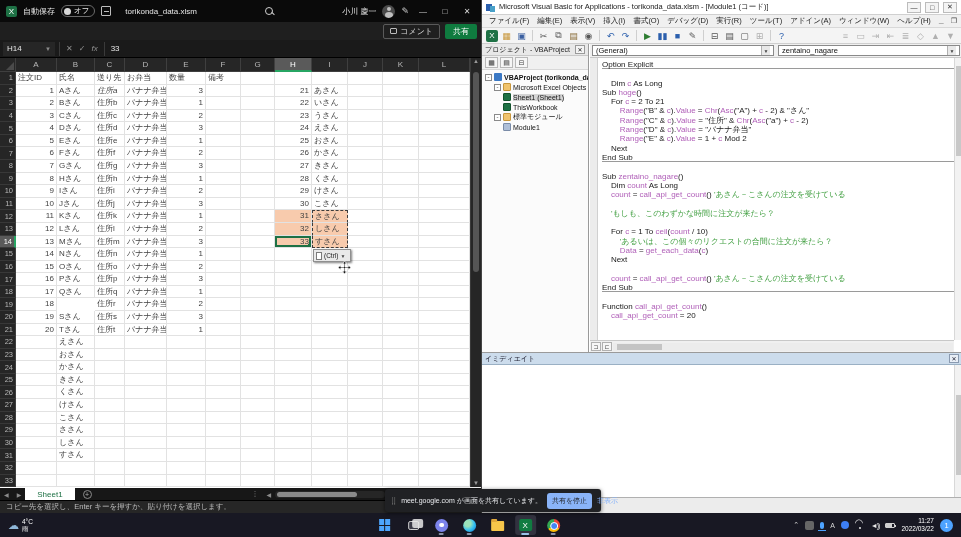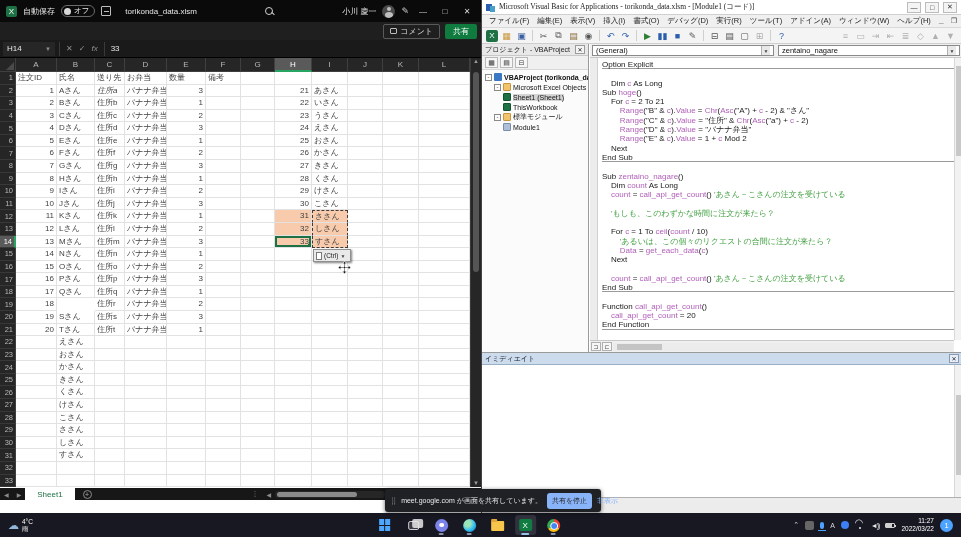--- a/index.html
+++ b/index.html
@@ -763,26 +763,33 @@
       <span class="sheet-nav">▶</span>
       <span class="sheet-tab">Sheet1</span>
       <span class="sheet-add">+</span>
       <span class="sheet-grip">⋮</span>
       <span class="sheet-nav">◀</span>
       <span class="hsb-track">
           <span class="thumb"></span>
         </span>
     </div>
 
+    <div class="xl-status">
+      <span>コピー先を選択し、Enter キーを押すか、貼り付けを選択します。</span>
+      <span class="spacer"></span>
+      <span class="vicon">⊞</span>
+      <span class="vicon">▣</span>
+      <span class="vicon">⊡</span>
+    </div>
   </section>
 
   <section class="vb">
     <div class="vb-title">
       <span class="vb-ico"></span>
-      <span style="overflow:hidden;text-overflow:clip;font-family:Liberation Serif, serif;">Microsoft Visual Basic for Applications - torikonda_data.xlsm - [Module1 (コード)]</span>
+      <span style="overflow:hidden;text-overflow:clip;">Microsoft Visual Basic for Applications - torikonda_data.xlsm - [Module1 (コード)]</span>
       <span class="spacer"></span>
       <span class="vb-wb">—</span>
       <span class="vb-wb">□</span>
       <span class="vb-wb">✕</span>
     </div>
     <div class="vb-menu" id="vb-menu">
         <span class="mi">ファイル(F)</span>
         <span class="mi">編集(E)</span>
         <span class="mi">表示(V)</span>
         <span class="mi">挿入(I)</span>
@@ -909,21 +916,20 @@
             <div class="cl"><span>    For </span><span class="id">c</span><span> = 1 To </span><span class="id">ceil</span><span>(</span><span class="id">count</span><span> / 10)</span></div>
             <div class="cl"><span class="cm">        'あるいは、この個々のリクエストの合間に注文が来たら？</span></div>
             <div class="cl"><span>        </span><span class="id">Data</span><span> = </span><span class="id">get_each_data</span><span>(</span><span class="id">c</span><span>)</span></div>
             <div class="cl"><span>    Next</span></div>
             <div class="cl">&nbsp;</div>
             <div class="cl"><span>    </span><span class="id">count</span><span> = </span><span class="id">call_api_get_count</span><span>() </span><span class="cm">'あさん－こさんの注文を受けている</span></div>
             <div class="cl sep"><span>End Sub</span></div>
             <div class="cl">&nbsp;</div>
             <div class="cl"><span>Function </span><span class="id">call_api_get_count</span><span>()</span></div>
             <div class="cl"><span>    </span><span class="id">call_api_get_count</span><span> = 20</span></div>
-            <div class="cl sep"><span>End Function</span></div>
           </div>
       </div>
       <div class="cvsb">
           <span class="thumb"></span>
         </div>
       <div class="chsb">
         <span class="vbtn">⊐</span>
         <span class="vbtn">⊏</span>
         <span class="track">
             <span class="thumb"></span>

